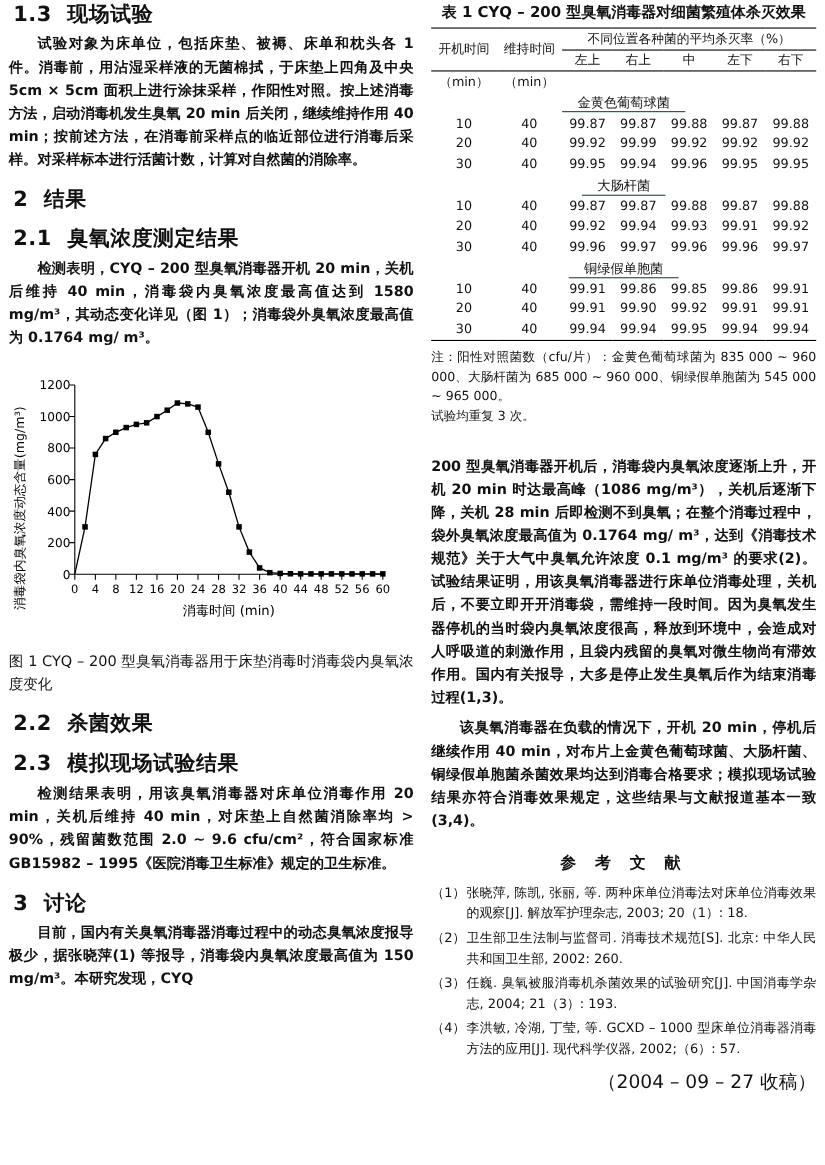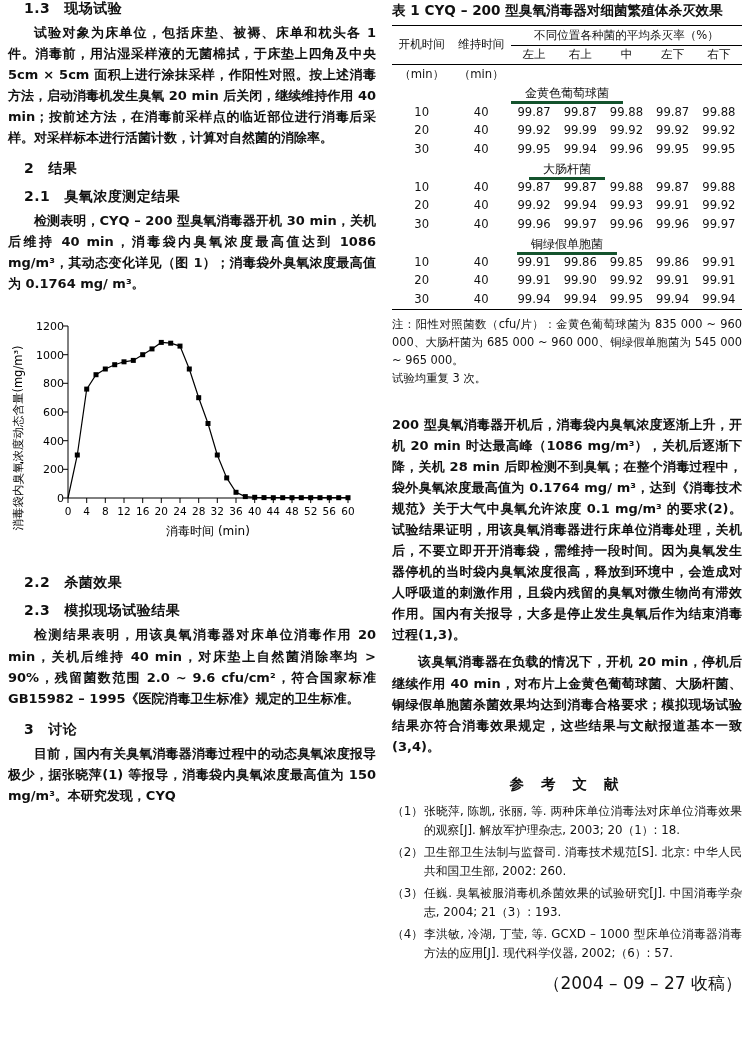--- a/index.html
+++ b/index.html
@@ -12,53 +12,53 @@
     position:relative;
     overflow:hidden;
   }
   .page { position:relative; width:750px; height:1059px; }
   .col { position:absolute; top:0; }
   .col-left  { left:8px;  width:368px; }
   .col-right { left:392px; width:350px; }
 
   
   h3.sec {
-    font-size:14px; font-weight:bold; margin:0 0 4px 16px;
+    font-size:19px; font-weight:bold; margin:0 0 4px 4px;
     letter-spacing:0.5px;
   }
   .secnum { display:inline-block; }
   .sec-spaced .secnum { margin-right:14px; }
   p.body {
     font-size:13px; line-height:1.62;
     margin:0 0 6px 0; text-align:justify;
     text-justify:inter-ideograph;
     font-weight:bold;
   }
   p.indent { text-indent:2em; }
 
   
   .tbl-title {
-    font-size:13.6px; font-weight:bold; 
+    font-size:13.6px; font-weight:bold; text-align:center;
     margin:2px 0 5px 0;
   }
   table.data {
     width:100%; border-collapse:collapse;
     font-size:11.6px;
   }
   table.data th, table.data td {
     text-align:center; padding:1.5px 0; font-weight:normal;
     line-height:1.35;
   }
   .rule-top    { border-top:1.4px solid #000; }
   .rule-mid    { border-top:1px solid #000; }
   .rule-bottom { border-bottom:1.4px solid #000; }
   .grp-label {
     font-size:12px; text-align:center; padding:3px 0 2px 0;
   }
-  .grp-label span { border-bottom:3px solid #14532d; padding:0 14px 1px 14px; }
+  .grp-label span { border-bottom:1px solid #14532d; padding:0 14px 1px 14px; }
   .hdr-span { border-bottom:1px solid #000; }
   .note {
     font-size:11.4px; line-height:1.55; margin-top:6px; text-align:justify;
   }
 
   
   .figwrap { margin:14px 0 2px 0; position:relative; }
   .figcap {
     font-size:13.2px; line-height:1.55; margin:6px 0 0 0;
     text-align:justify;
@@ -88,21 +88,21 @@
     </h3>
     <p class="body indent">试验对象为床单位，包括床垫、被褥、床单和枕头各 1 件。消毒前，用沾湿采样液的无菌棉拭，于床垫上四角及中央 5cm × 5cm 面积上进行涂抹采样，作阳性对照。按上述消毒方法，启动消毒机发生臭氧 20 min 后关闭，继续维持作用 40 min；按前述方法，在消毒前采样点的临近部位进行消毒后采样。对采样标本进行活菌计数，计算对自然菌的消除率。</p>
 
     <h3 class="sec sec-spaced" style="margin-top:12px;">
       <span class="secnum">2</span><span>结果</span>
     </h3>
 
     <h3 class="sec sec-spaced" style="margin-top:10px;">
       <span class="secnum">2.1</span><span>臭氧浓度测定结果</span>
     </h3>
-    <p class="body indent">检测表明，CYQ – 200 型臭氧消毒器开机 30 min，关机后维持 40 min，消毒袋内臭氧浓度最高值达到 1086 mg/m³，其动态变化详见（图 1）；消毒袋外臭氧浓度最高值为 0.1764 mg/ m³。</p>
+    <p class="body indent">检测表明，CYQ – 200 型臭氧消毒器开机 20 min，关机后维持 40 min，消毒袋内臭氧浓度最高值达到 1580 mg/m³，其动态变化详见（图 1）；消毒袋外臭氧浓度最高值为 0.1764 mg/ m³。</p>
 
     <div class="figwrap">
       <svg width="360" height="250" viewBox="0 0 360 250">
 
         <text x="14" y="130" transform="rotate(-90 14 130)" text-anchor="middle" font-family="DejaVu Sans, sans-serif" font-size="11.5" fill="#000">消毒袋内臭氧浓度动态含量(mg/m³)</text>
 
         <g font-family="DejaVu Sans, sans-serif" font-size="11" fill="#000">
           <text x="56" y="194" text-anchor="end">0</text>
           <text x="56" y="165.3" text-anchor="end">200</text>
           <text x="56" y="136.7" text-anchor="end">400</text>
@@ -188,20 +188,21 @@
           <rect x="272.2" y="187.2" width="5" height="5"></rect>
           <rect x="281.5" y="187.2" width="5" height="5"></rect>
           <rect x="290.8" y="187.2" width="5" height="5"></rect>
           <rect x="300.2" y="187.2" width="5" height="5"></rect>
           <rect x="309.5" y="187.2" width="5" height="5"></rect>
           <rect x="318.8" y="187.2" width="5" height="5"></rect>
           <rect x="328.2" y="187.2" width="5" height="5"></rect>
           <rect x="337.5" y="187.2" width="5" height="5"></rect>
         </g>
       </svg>
+      <div class="figcap">图 1 CYQ – 200 型臭氧消毒器用于床垫消毒时消毒袋内臭氧浓度变化</div>
     </div>
 
     <h3 class="sec sec-spaced" style="margin-top:12px;">
       <span class="secnum">2.2</span><span>杀菌效果</span>
     </h3>
 
     <h3 class="sec sec-spaced" style="margin-top:10px;">
       <span class="secnum">2.3</span><span>模拟现场试验结果</span>
     </h3>
     <p class="body indent">检测结果表明，用该臭氧消毒器对床单位消毒作用 20 min，关机后维持 40 min，对床垫上自然菌消除率均 &gt; 90%，残留菌数范围 2.0 ~ 9.6 cfu/cm²，符合国家标准 GB15982 – 1995《医院消毒卫生标准》规定的卫生标准。</p>

